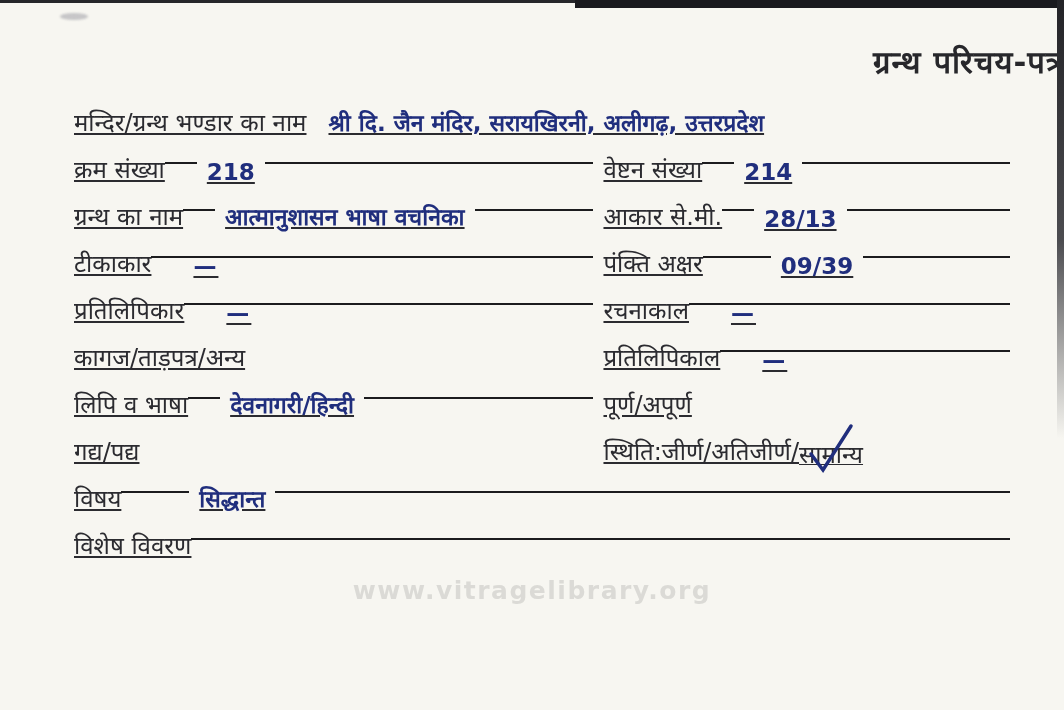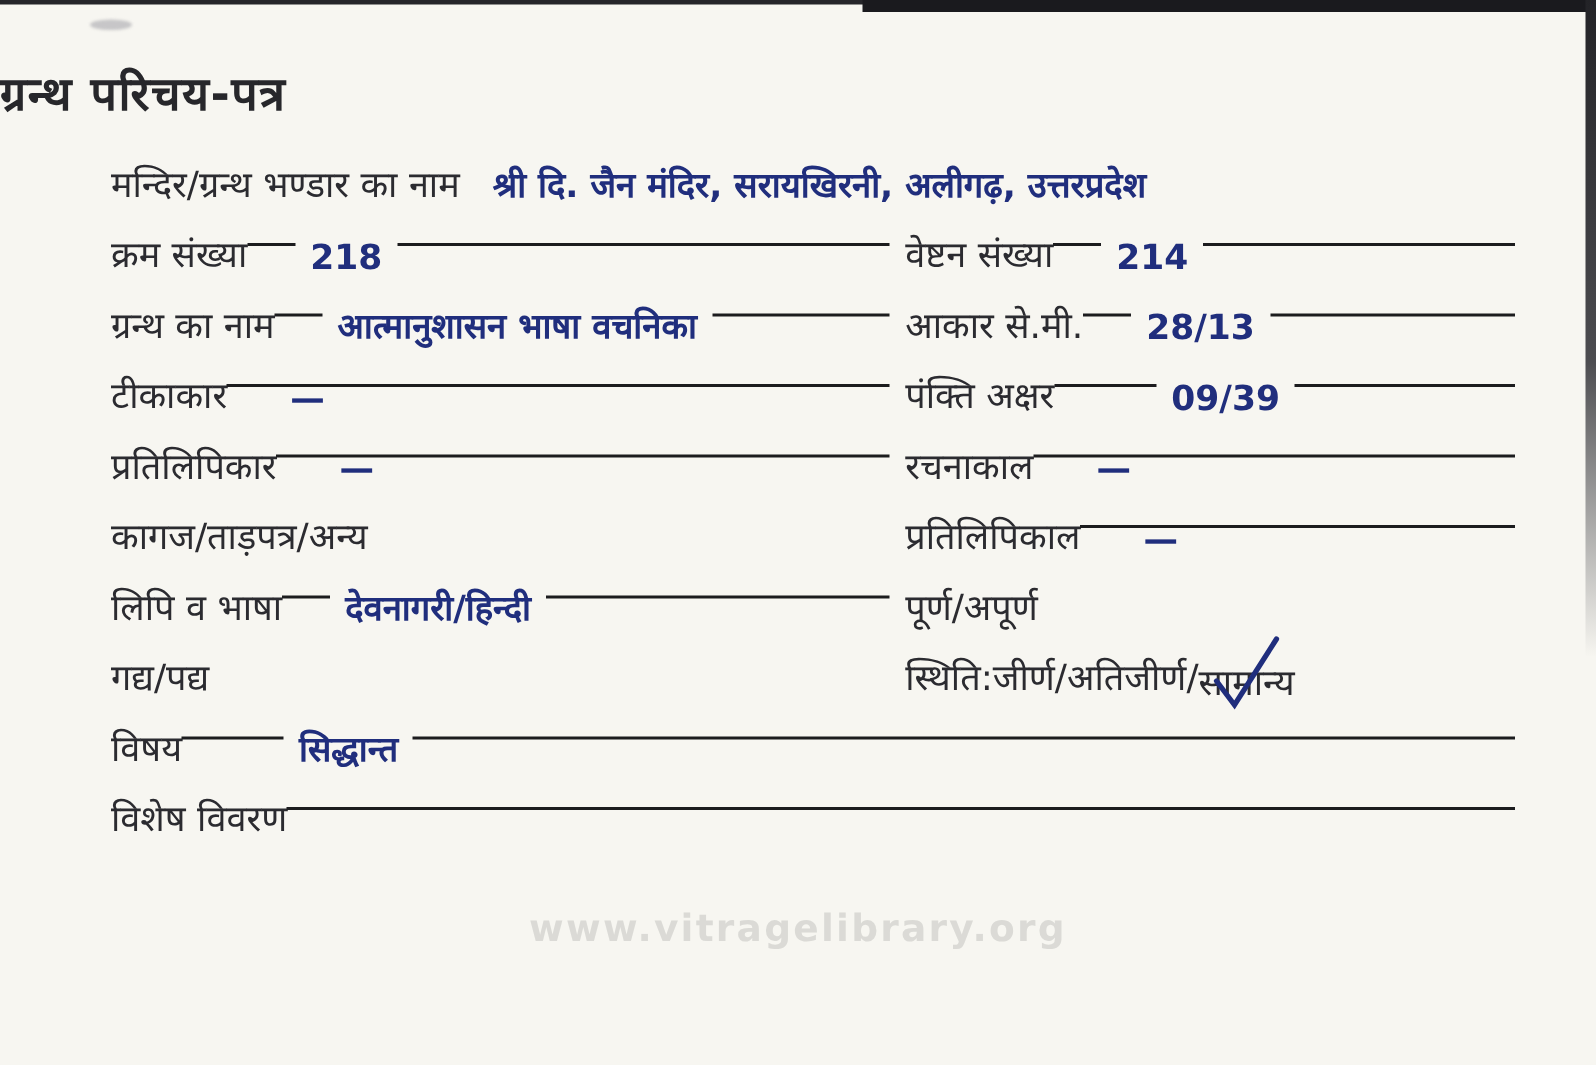--- a/index.html
+++ b/index.html
@@ -21,30 +21,30 @@
 
   
   .scan-edge-top { position:absolute; top:0; left:0; width:100%; height:3px; background:#26262a; }
   .scan-edge-top-right { position:absolute; top:0; right:0; width:46%; height:8px; background:#1a1a1e; }
   .scan-edge-right { position:absolute; top:0; right:0; width:7px; height:438px;
     background:linear-gradient(to bottom, #232327 0%, #4c4c50 55%, rgba(130,130,134,0) 100%); }
   .scan-smudge { position:absolute; top:13px; left:60px; width:28px; height:7px;
     background:rgba(110,110,122,.35); border-radius:50%; filter:blur(1px); }
 
   .title {
-    text-align: left;
+    text-align: right;
     margin-top: 40px;
     font-size: 31px;
     font-weight: 700;
     color: #27272b;
     letter-spacing: 1px;
   }
 
   .form { padding: 12px 54px 0 74px; position: relative; }
-  .row { height: 47px; display: flex; align-items: flex-end; }
+  .row { height: 47px; display: flex; align-items: flex-end; text-decoration: underline; }
   .row.double .field:first-child { flex: 0 0 55.5%; margin-right: 10px; }
   .field { display: flex; flex: 1; align-items: flex-end; min-width: 0; }
   .label {
     white-space: nowrap;
     padding-bottom: 3px;
     font-size: 24px;
     color: var(--label);
   }
   .fill { flex: 1; position: relative; display: flex; align-items: center; min-width: 0; }
   .fill::before {
@@ -67,21 +67,21 @@
   .value.ml-sm { margin-left: 12px; }
   .value.ml-lg { margin-left: 68px; }
   .value.empty { padding: 0; }
 
   .checked-wrap { position: relative; display: inline-block; }
   .check { position: absolute; left: 0px; bottom: -6px; width: 70px; height: 52px; overflow: visible; }
   .check path { stroke: var(--ink); stroke-width: 3.5; fill: none; stroke-linecap: round; }
 
   .watermark {
     position: absolute;
-    left: 50%; top: 604px;
+    left: 50%; top: 576px;
     transform: translateX(-50%);
     font-size: 25px;
     font-weight: 700;
     letter-spacing: 1.5px;
     color: var(--watermark);
     opacity: .6;
     white-space: nowrap;
     text-align: center;
   }
 </style>

